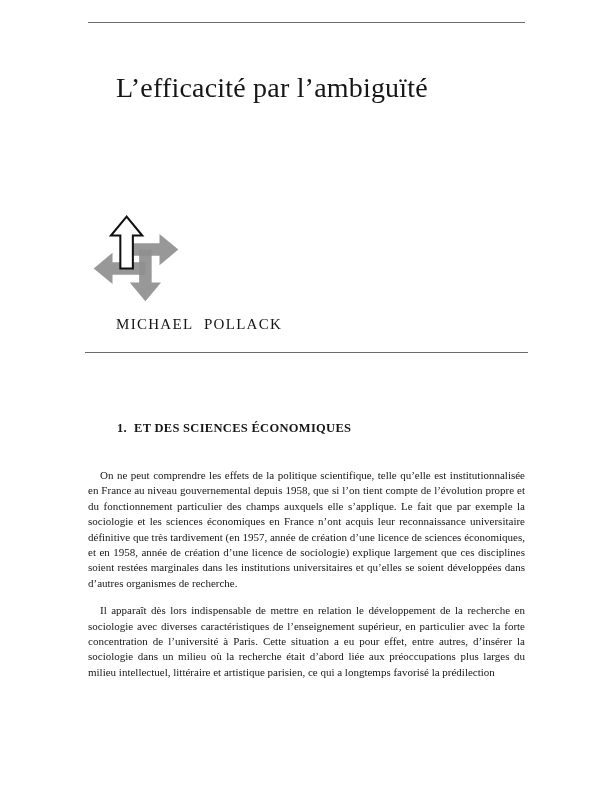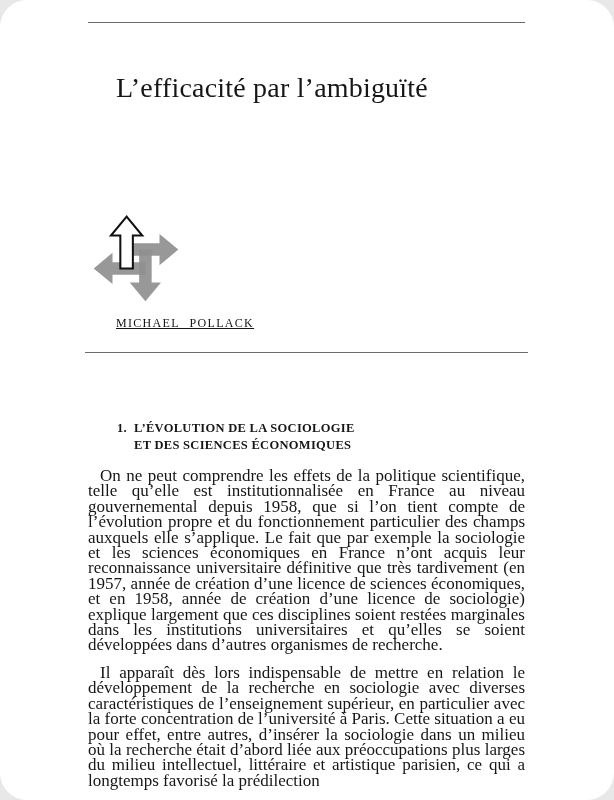--- a/index.html
+++ b/index.html
@@ -9,21 +9,20 @@
   }
   .page {
     position: relative;
     width: 614px;
     height: 800px;
     margin: 0 auto;
     background: #ffffff;
     overflow: hidden;
     font-family: "Liberation Serif", "DejaVu Serif", serif;
     color: #161616;
-    border-radius: 27px;
   }
   .rule {
     position: absolute;
     height: 1px;
     background: #6a6a6a;
   }
   .rule-top { left: 88px; top: 22px; width: 437px; }
   .rule-mid { left: 85px; top: 352px; width: 443px; }
 
   .title {
@@ -49,24 +48,23 @@
     left: 88px;
     top: 212px;
     width: 96px;
     height: 94px;
   }
   .logo svg { width: 100%; height: 100%; display: block; }
   .author {
     position: absolute;
     left: 116px;
     top: 316px;
-    font-size: 12px;
+    font-size: 15px;
     letter-spacing: 1.3px;
     word-spacing: 6px;
-    text-decoration: underline;
   }
   .heading {
     position: absolute;
     left: 117px;
     top: 420px;
     font-size: 12.5px;
     font-weight: bold;
     line-height: 17px;
     letter-spacing: 0.3px;
     display: flex;
@@ -75,21 +73,21 @@
     width: 17px;
     flex: 0 0 auto;
   }
   .heading .htext span { display: block; }
 
   .body-text {
     position: absolute;
     left: 88px;
     top: 468px;
     width: 437px;
-    font-size: 17px;
+    font-size: 11px;
     line-height: 15.4px;
     text-align: justify;
   }
   .body-text p {
     margin: 0;
     text-indent: 12px;
   }
   .body-text p + p {
     margin-top: 12px;
   }
@@ -122,21 +120,20 @@
     </svg>
   </div>
 
   <div class="author">MICHAEL POLLACK</div>
 
   <div class="rule rule-mid"></div>
 
   <div class="heading">
     <span class="hnum">1.</span>
     <span class="htext">
-      <span>L’ÉVOLUTION DE LA SOCIOLOGIE</span>
       <span>ET DES SCIENCES ÉCONOMIQUES</span>
     </span>
   </div>
 
   <div class="body-text">
     <p>On ne peut comprendre les effets de la politique scientifique, telle qu’elle est institutionnalisée en France au niveau gouvernemental depuis 1958, que si l’on tient compte de l’évolution propre et du fonctionnement particulier des champs auxquels elle s’applique. Le fait que par exemple la sociologie et les sciences économiques en France n’ont acquis leur reconnaissance universitaire définitive que très tardivement (en 1957, année de création d’une licence de sciences économiques, et en 1958, année de création d’une licence de sociologie) explique largement que ces disciplines soient restées marginales dans les institutions universitaires et qu’elles se soient développées dans d’autres organismes de recherche.</p>
     <p>Il apparaît dès lors indispensable de mettre en relation le développement de la recherche en sociologie avec diverses caractéristiques de l’enseignement supérieur, en particulier avec la forte concentration de l’université à Paris. Cette situation a eu pour effet, entre autres, d’insérer la sociologie dans un milieu où la recherche était d’abord liée aux préoccupations plus larges du milieu intellectuel, littéraire et artistique parisien, ce qui a longtemps favorisé la prédilection</p>
   </div>
 
 </div>

